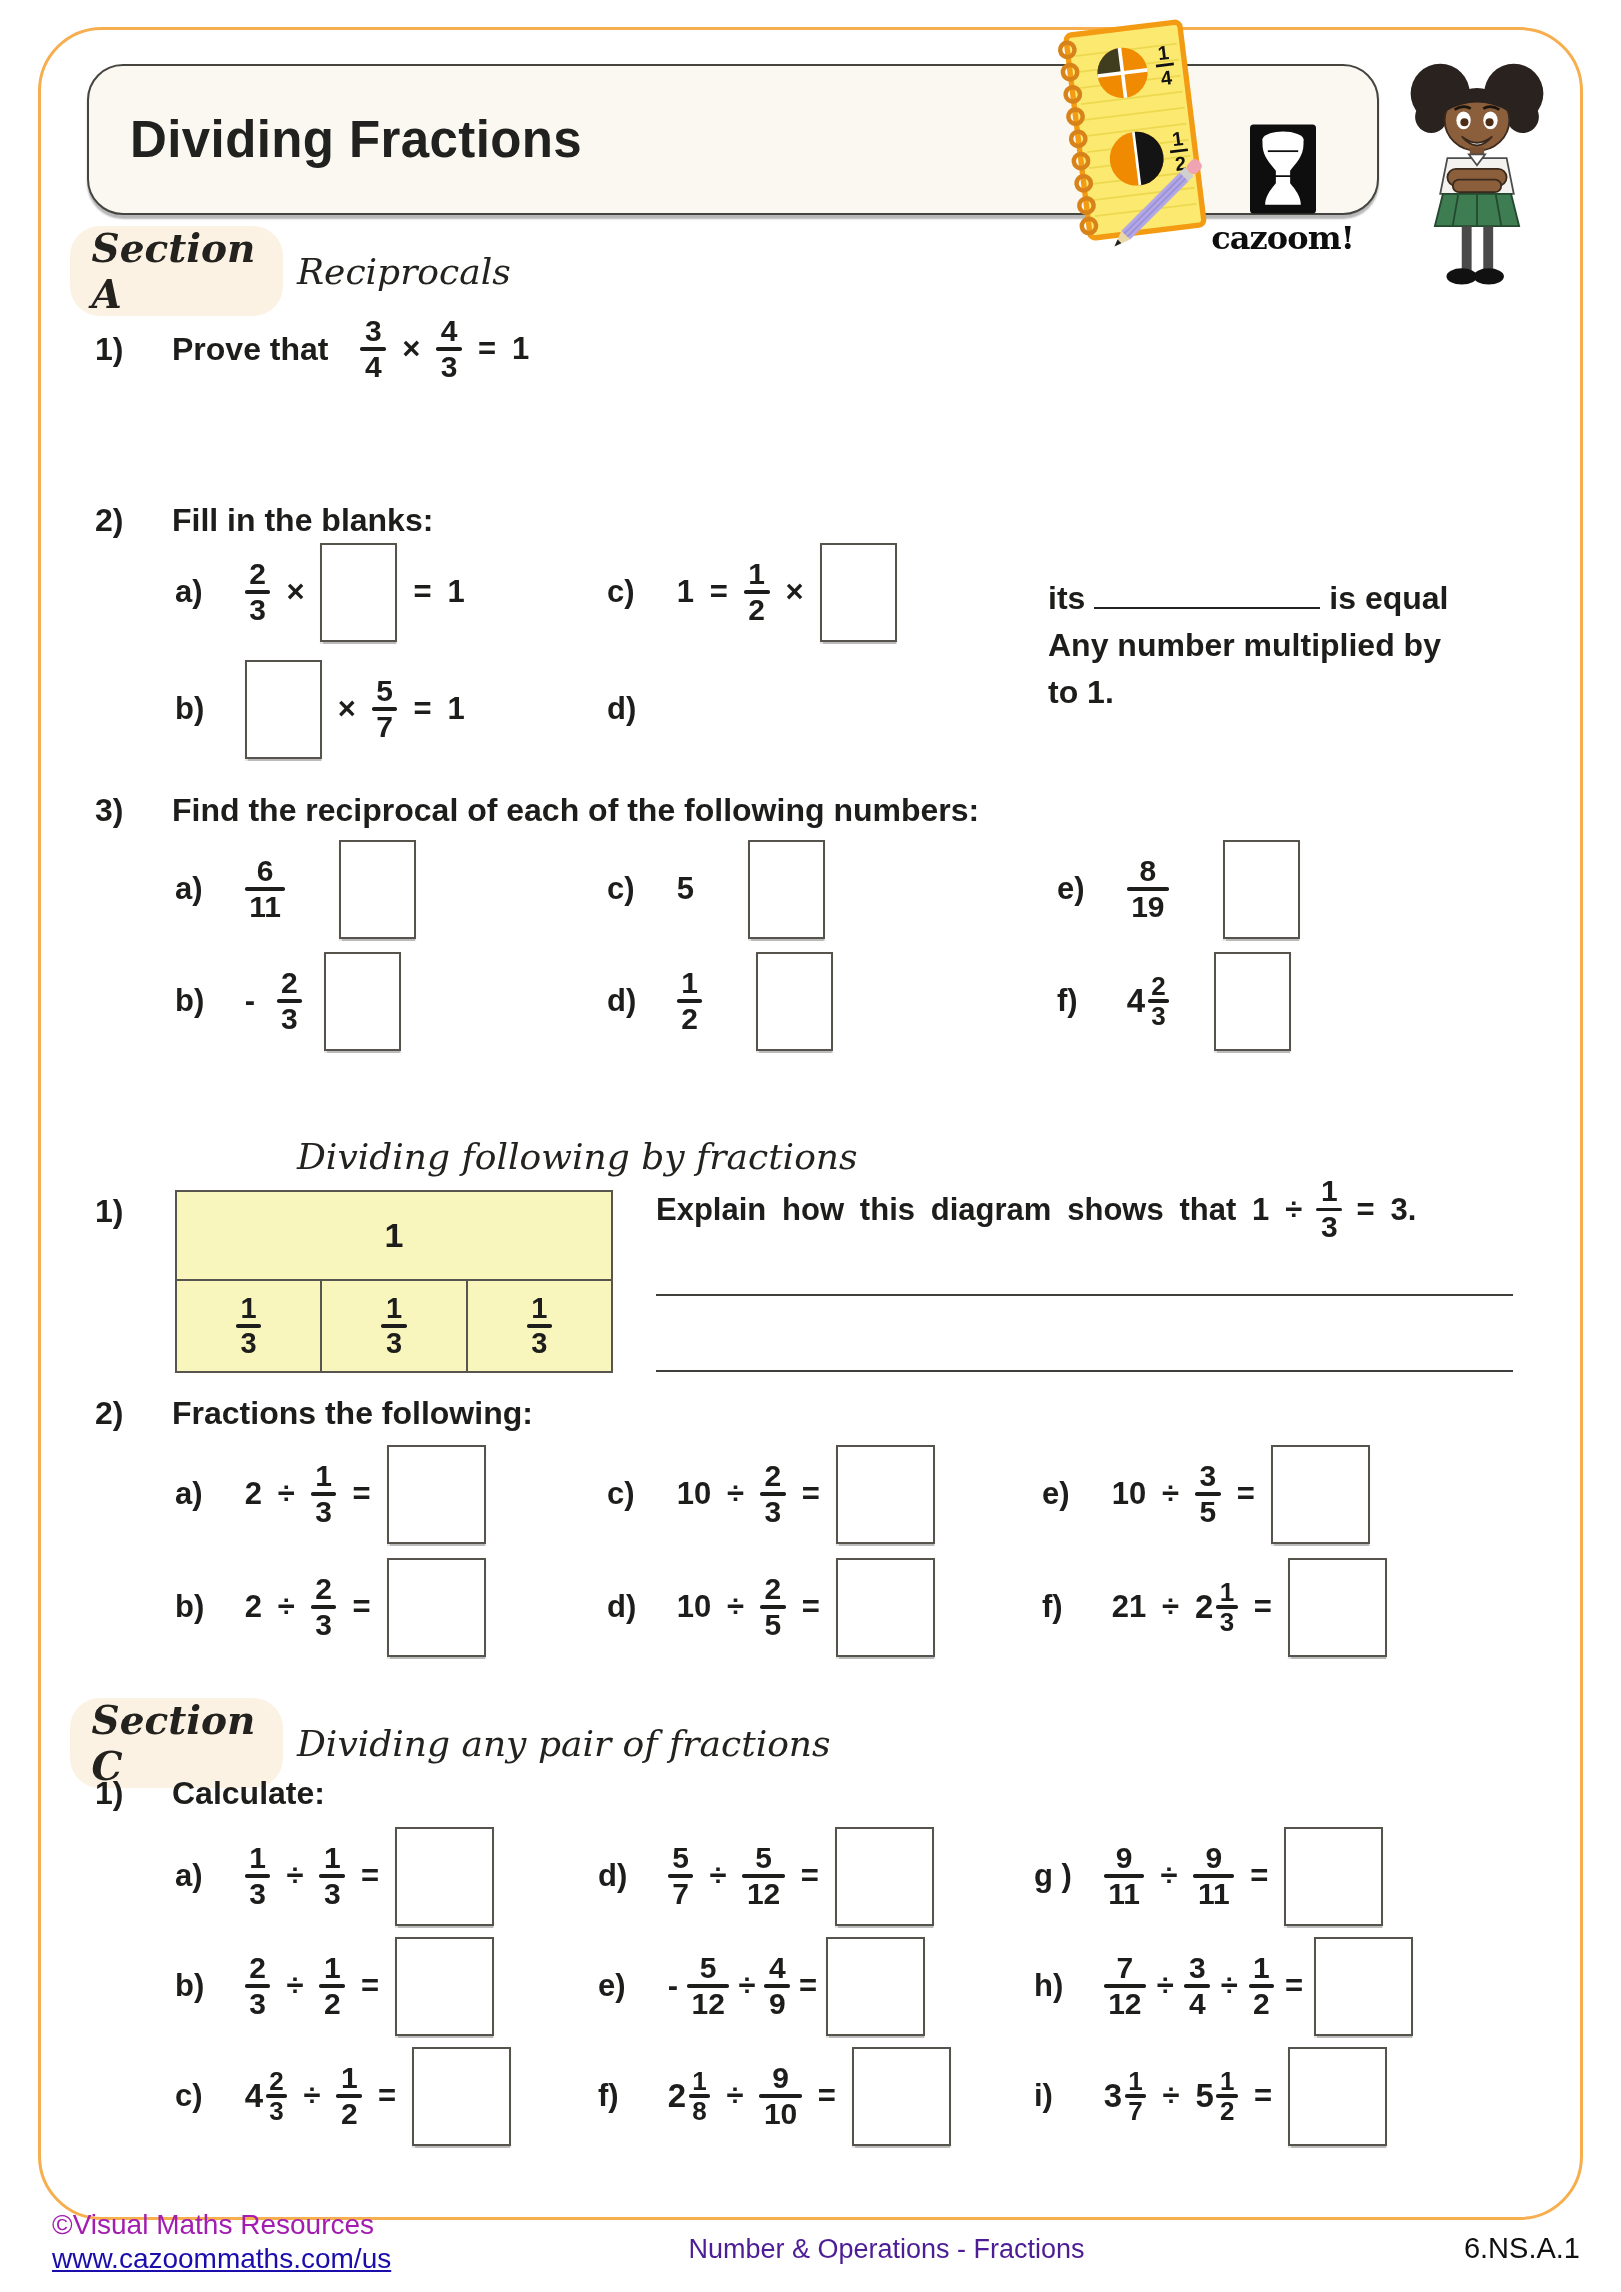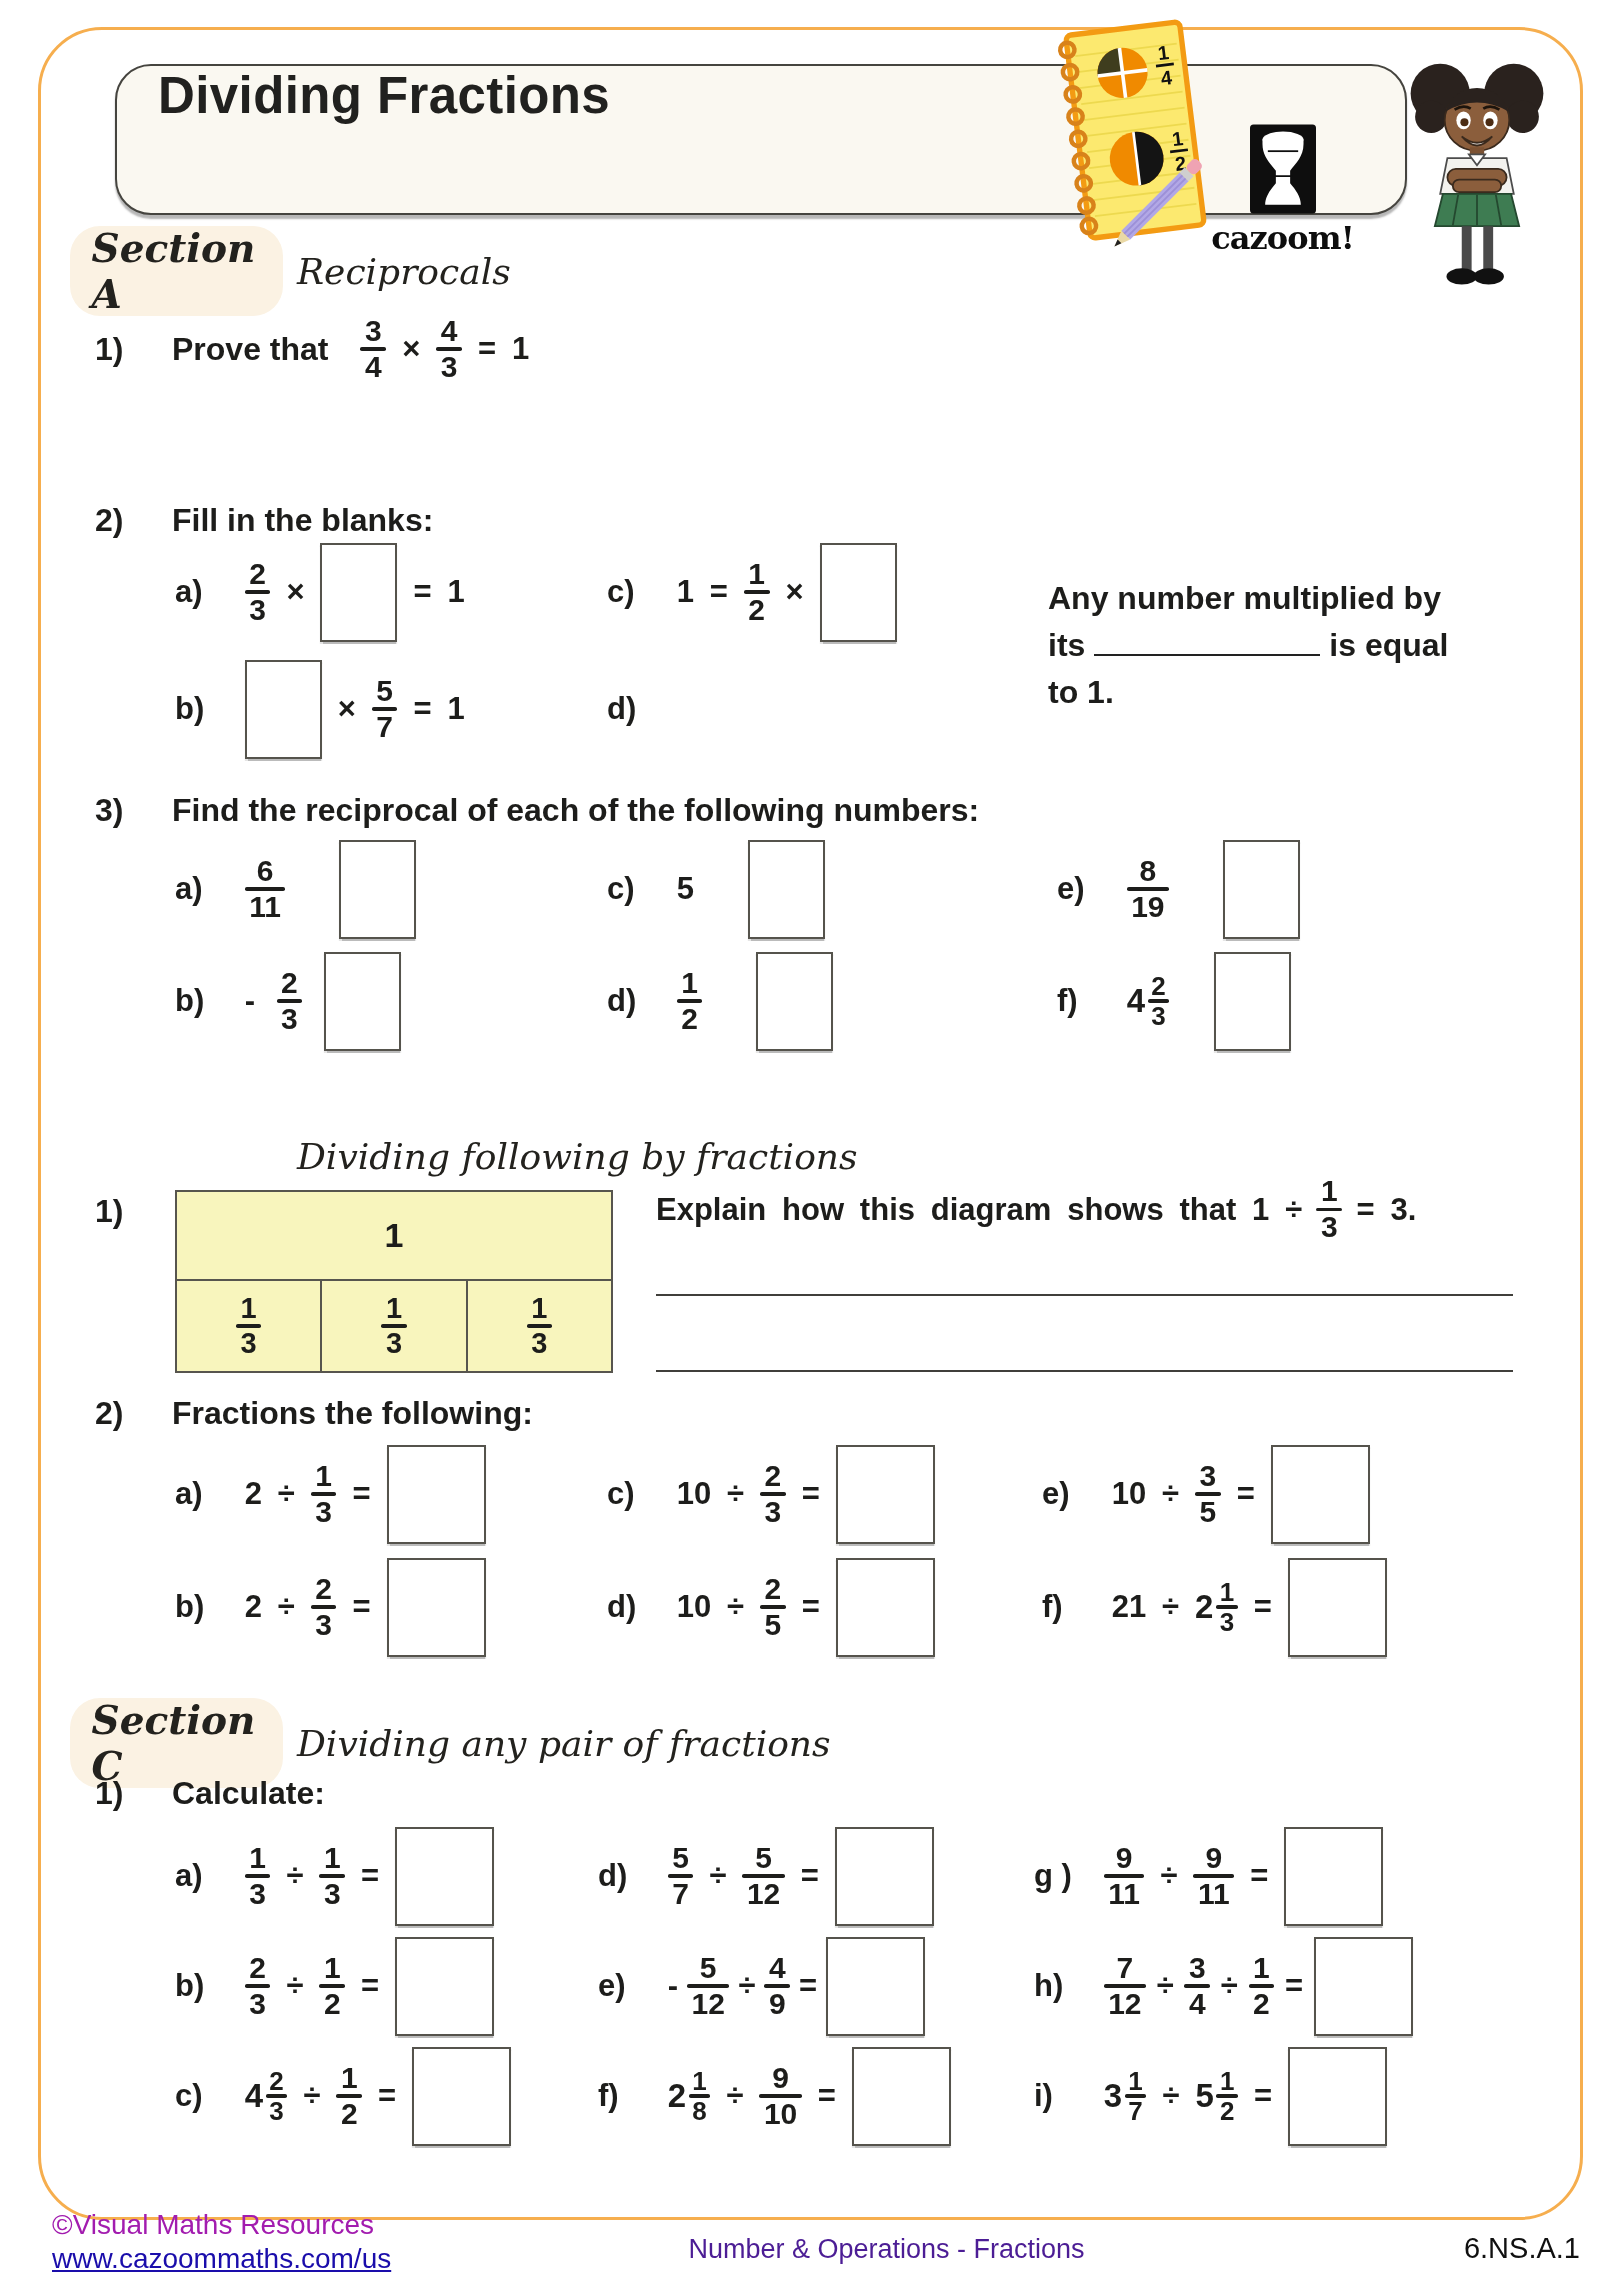--- a/index.html
+++ b/index.html
@@ -1,23 +1,23 @@
 <!DOCTYPE html>
 <html style="font-size:14.3px"><head>
 <meta charset="utf-8">
 <style>
   html,body{margin:0;padding:0;background:#fff;}
   .page{position:relative;width:1622px;height:2293px;background:#fff;overflow:hidden;
         font-family:"Liberation Sans",sans-serif;color:#1d1d1b;}
   .outer-border{position:absolute;left:38px;top:27px;width:1539px;height:2187px;
         border:3.6px solid #F6AE4E;border-radius:64px;background:#fff;}
   
-  .title-box{position:absolute;left:115px;top:64px;width:1288px;height:147px;background:#FAF8F1;
+  .title-box{position:absolute;left:87px;top:64px;width:1288px;height:147px;background:#FAF8F1;
         border:2.7px solid #45443F;border-radius:36px;box-shadow:0 3.6px 1.8px rgba(50,50,50,.35);
-        display:flex;}
+        display:flex;align-items:center;}
   .title{font-size:51px;font-weight:700;color:#21211f;padding-left:41px;letter-spacing:0.4px;}
   .notepad{position:absolute;left:1053px;top:23px;width:157px;height:224px;transform:rotate(-7deg);}
   .logo-wrap{position:absolute;left:1211px;top:95px;width:143px;text-align:center;margin-top:29px;}
   .logo-text{font-family:"DejaVu Serif",serif;font-weight:700;font-size:32px;color:#0e0e0e;letter-spacing:-0.9px;margin-top:1.8px;}
   .girl{position:absolute;left:1406px;top:54px;width:142px;height:235px;}
   
   .section-pill{position:absolute;left:70px;width:213px;height:90px;background:#FBF2E3;border-radius:30px;
         display:flex;align-items:center;padding-left:21.5px;box-sizing:border-box;
         font-family:"DejaVu Serif",serif;font-style:italic;font-weight:700;font-size:39px;color:#23221e;}
   .section-sub{position:absolute;left:297px;height:90px;display:flex;align-items:center;
@@ -235,22 +235,22 @@
           <span class="den">7</span>
         </span>
         <span class="eq-text">= 1</span>
       </span>
   </div>
   <div class="qitem" style="left:607px;top:651px;">
     <span class="qlabel">d)</span>
   </div>
 
   <div class="note">
+    <div><span>its</span><span class="blank"></span><span>is equal</span></div>
     <div>Any number multiplied by</div>
-    <div><span>its</span><span class="blank"></span><span>is equal</span></div>
     <div>to 1.</div>
   </div>
 
   <div class="qhead" style="left:95px;top:792px;">
     <span class="qnum">3)</span>
     <span>Find the reciprocal of each of the following numbers:</span>
   </div>
 
   <div class="qitem" style="left:175px;top:831px;">
     <span class="qlabel">a)</span>

